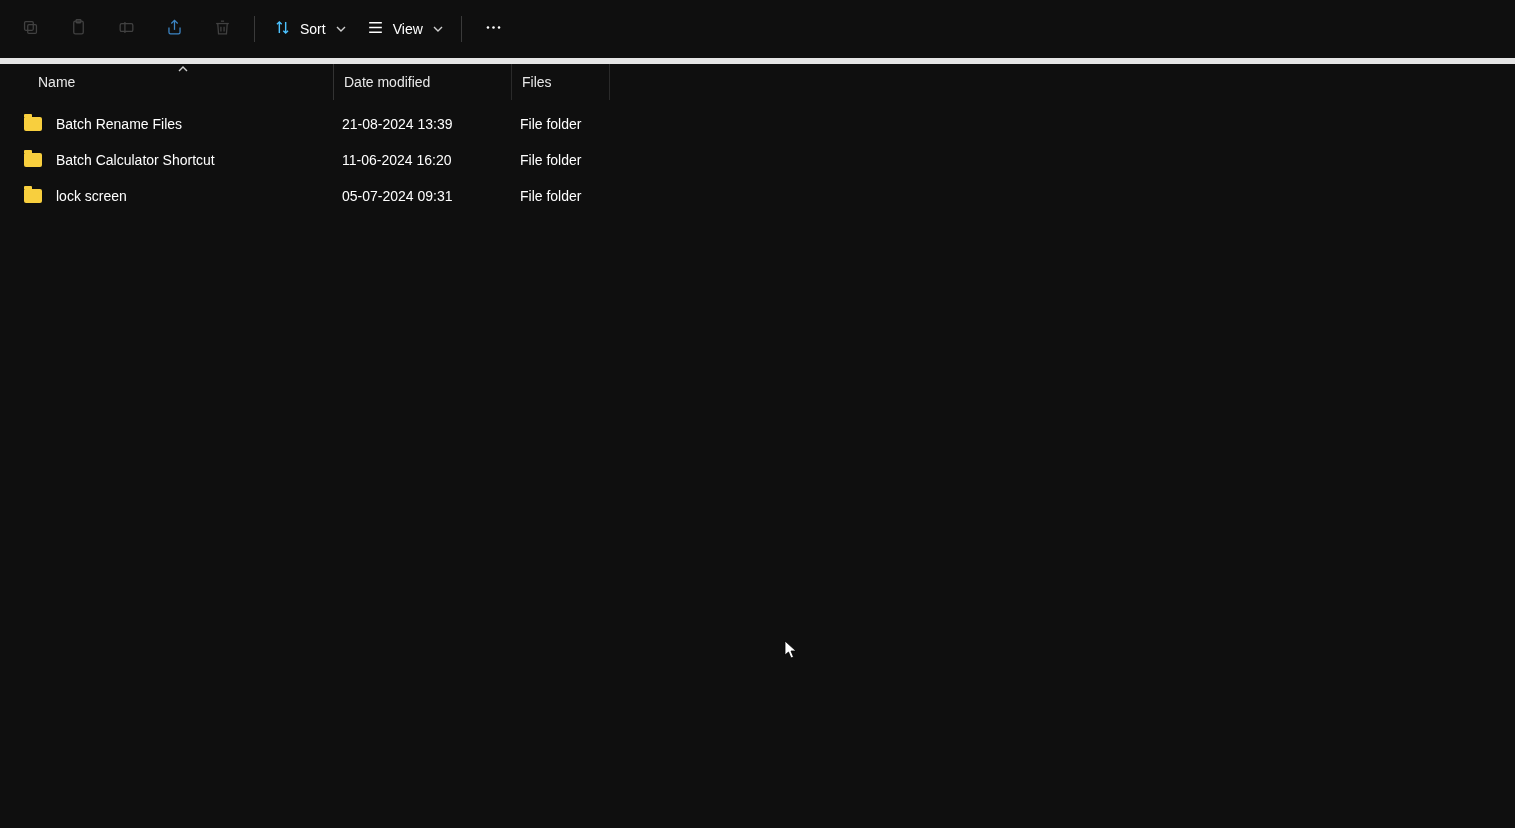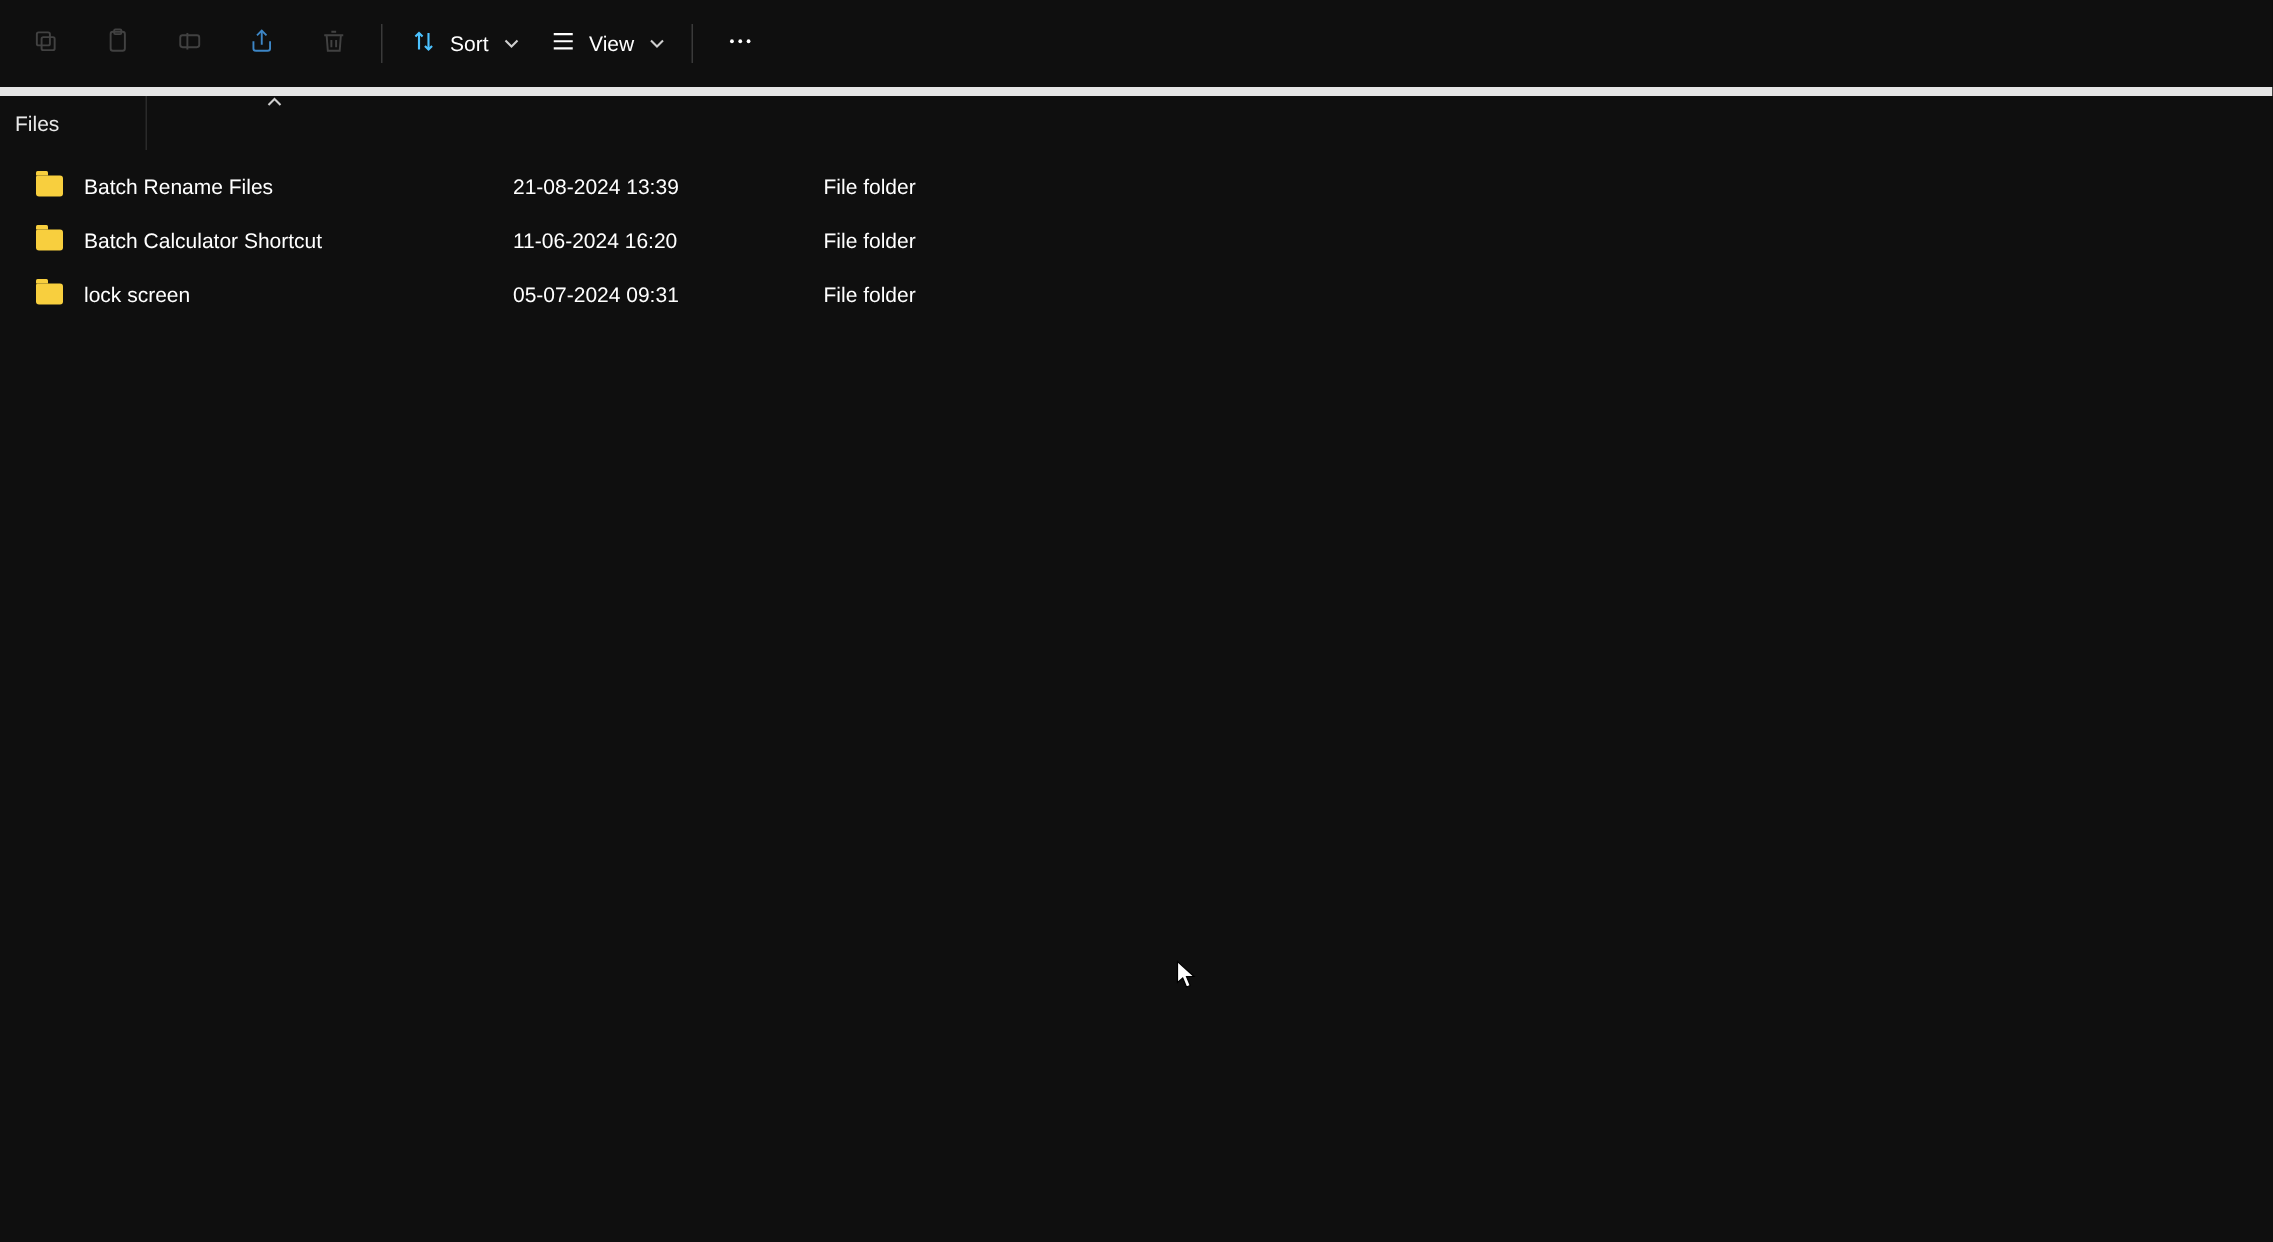--- a/index.html
+++ b/index.html
@@ -78,21 +78,21 @@
   .rows { padding-top: 6px; }
   .row {
     display: flex;
     align-items: center;
     height: 36px;
     padding-left: 24px;
     color: #ffffff;
   }
   .cell.name { width: 310px; display: flex; align-items: center; gap: 14px; }
   .cell.date { width: 178px; padding-left: 8px; }
-  .cell.type { width: 148px; padding-left: 8px; margin-left: 29px; }
+  .cell.type { width: 148px; padding-left: 8px; }
   .cell.size { width: 98px; padding-left: 8px; }
   .folder-ico {
     width: 18px; height: 14px;
     background: #f8cf3e;
     border-radius: 1px 2px 2px 2px;
     position: relative;
   }
   .folder-ico::before {
     content: "";
     position: absolute;
@@ -203,20 +203,22 @@
     </span>
   </button>
 </div>
 
 <div class="headers">
   <span class="sort-indicator">
     <svg width="10" height="8" viewBox="0 0 10 8">
         <path d="M1 6l4-4 4 4" fill="none" stroke="#cfcfcf" stroke-width="1.4"></path>
       </svg>
   </span>
+  <div class="hcol name">Name</div>
+  <div class="hcol date">Date modified</div>
   <div class="hcol size">Files</div>
 </div>
 
 <div class="rows">
   <div class="row">
     <div class="cell name">
       <span class="folder-ico"></span>
       <span>Batch Rename Files</span>
     </div>
     <div class="cell date">21-08-2024 13:39</div>

